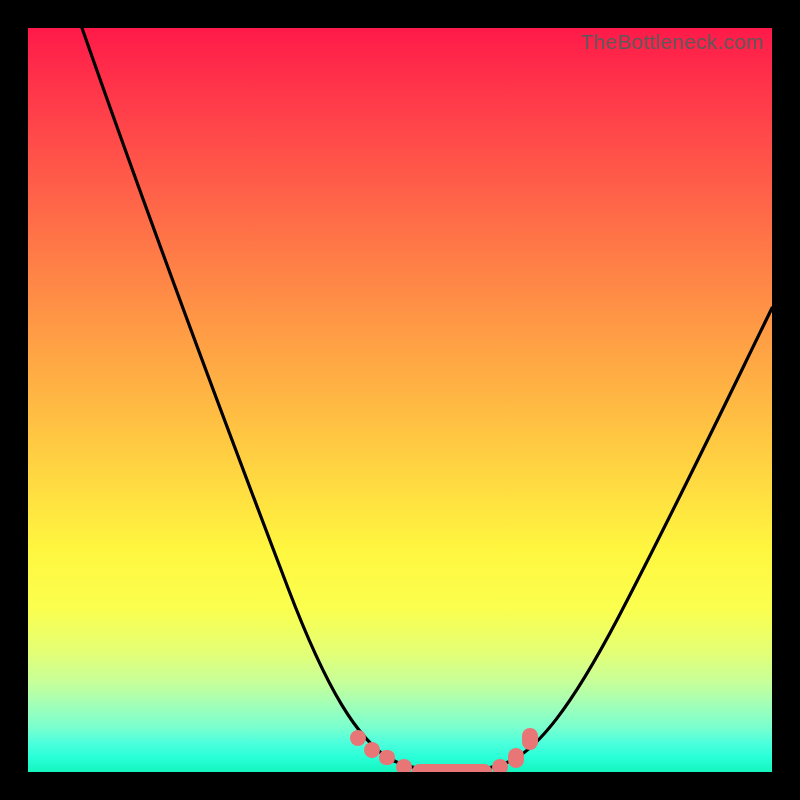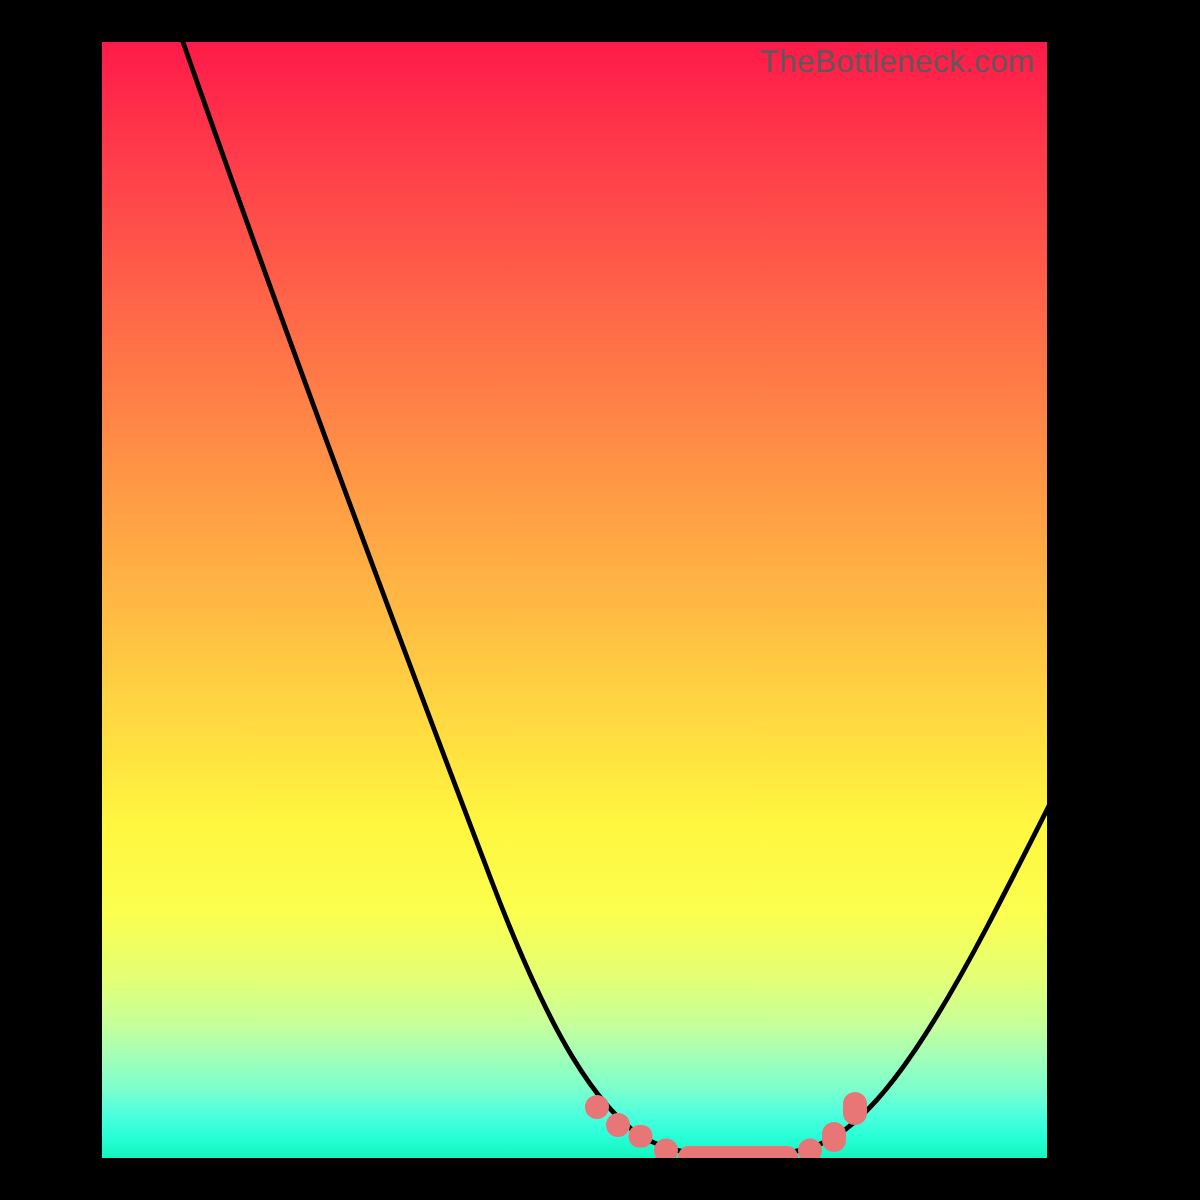--- a/index.html
+++ b/index.html
@@ -8,38 +8,37 @@
     width: 800px;
     height: 800px;
     background: #000000;
     overflow: hidden;
     font-family: Arial, Helvetica, sans-serif;
   }
   .frame {
     position: absolute;
     left: 28px;
     top: 28px;
-    width: 630px;
+    width: 744px;
     height: 744px;
     background: linear-gradient(to bottom,
       #ff1a49 0%,
       #ff3b4a 10%,
       #ff6a48 25%,
       #ff9945 40%,
       #ffc742 55%,
       #fff63f 70%,
       #fbff4e 78%,
       #e3ff76 84%,
       #c6ff9a 88%,
       #a1ffb8 91%,
       #79ffce 94%,
       #4effdc 96%,
       #29ffd8 98%,
       #14f5be 100%);
-    margin-left: 40px;
   }
   .watermark {
     position: absolute;
     top: 2px;
     right: 8px;
     color: #5a5a5a;
     font-size: 21px;
     font-weight: 500;
     letter-spacing: 0.2px;
     z-index: 5;

